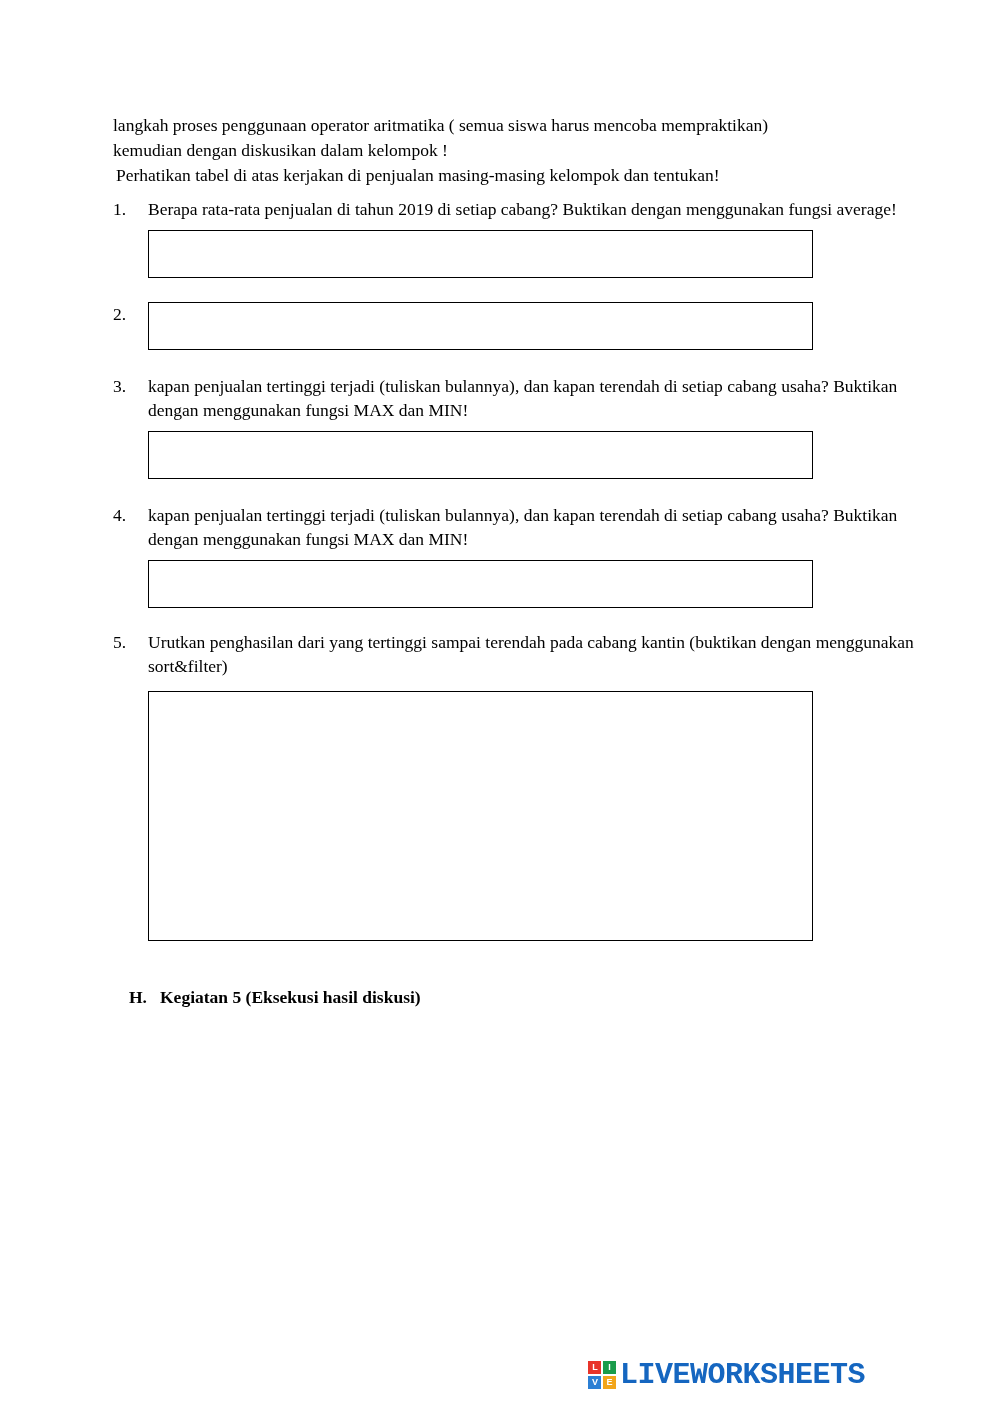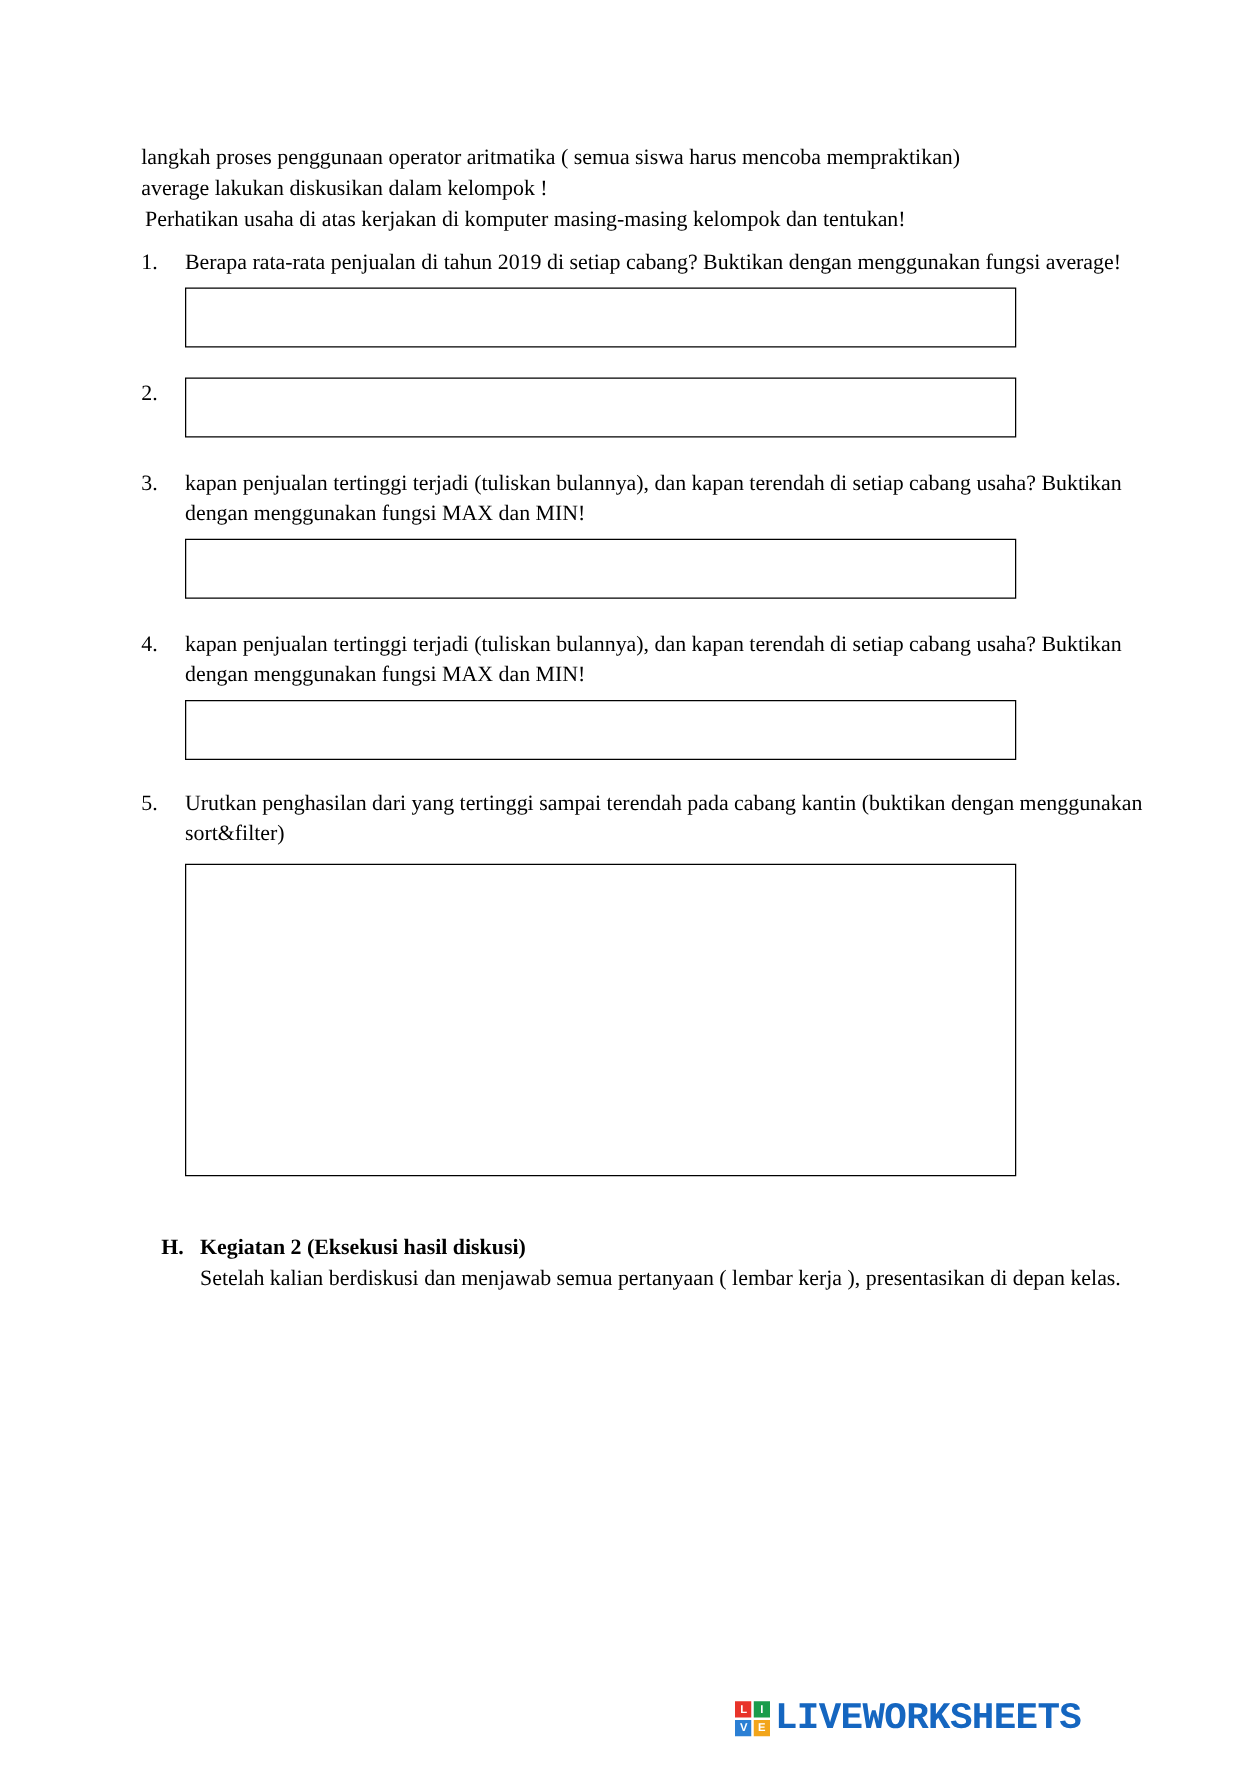--- a/index.html
+++ b/index.html
@@ -138,22 +138,22 @@
     color: #1566c0;
   }
 </style>
 </head>
 <body>
 
 <div class="page">
   <div class="content">
 
     <div class="intro-line">langkah proses penggunaan operator aritmatika ( semua siswa harus mencoba mempraktikan)</div>
-    <div class="intro-line">average lakukan diskusikan dalam kelompok !</div>
-    <div class="intro-line indent">Perhatikan usaha di atas kerjakan di komputer masing-masing kelompok dan tentukan!</div>
+    <div class="intro-line">kemudian dengan diskusikan dalam kelompok !</div>
+    <div class="intro-line indent">Perhatikan tabel di atas kerjakan di penjualan masing-masing kelompok dan tentukan!</div>
 
     <ul class="qlist">
 
       <li class="q-item q1">
         <span class="q-num">1.</span>
         <span class="q-text">Berapa rata-rata penjualan di tahun 2019 di setiap cabang? Buktikan dengan menggunakan fungsi average!</span>
         <div class="answer-box"></div>
       </li>
 
       <li class="q-item q2">
@@ -176,23 +176,22 @@
       <li class="q-item q5">
         <span class="q-num">5.</span>
         <span class="q-text">Urutkan penghasilan dari yang tertinggi sampai terendah pada cabang kantin (buktikan dengan menggunakan sort&amp;filter)</span>
         <div class="answer-box tall"></div>
       </li>
 
     </ul>
 
     <div class="section-h">
       <span class="section-letter">H.</span>
-      <span class="section-title">Kegiatan 2 (Eksekusi hasil diskusi)</span>
+      <span class="section-title">Kegiatan 5 (Eksekusi hasil diskusi)</span>
     </div>
-    <div class="section-body">Setelah kalian berdiskusi dan menjawab semua pertanyaan ( lembar kerja ), presentasikan di depan kelas.</div>
 
   </div>
 
   <div class="lw-logo">
     <div class="lw-tiles">
       <span class="lw-tile t1">L</span>
       <span class="lw-tile t2">I</span>
       <span class="lw-tile t3">V</span>
       <span class="lw-tile t4">E</span>
     </div>

